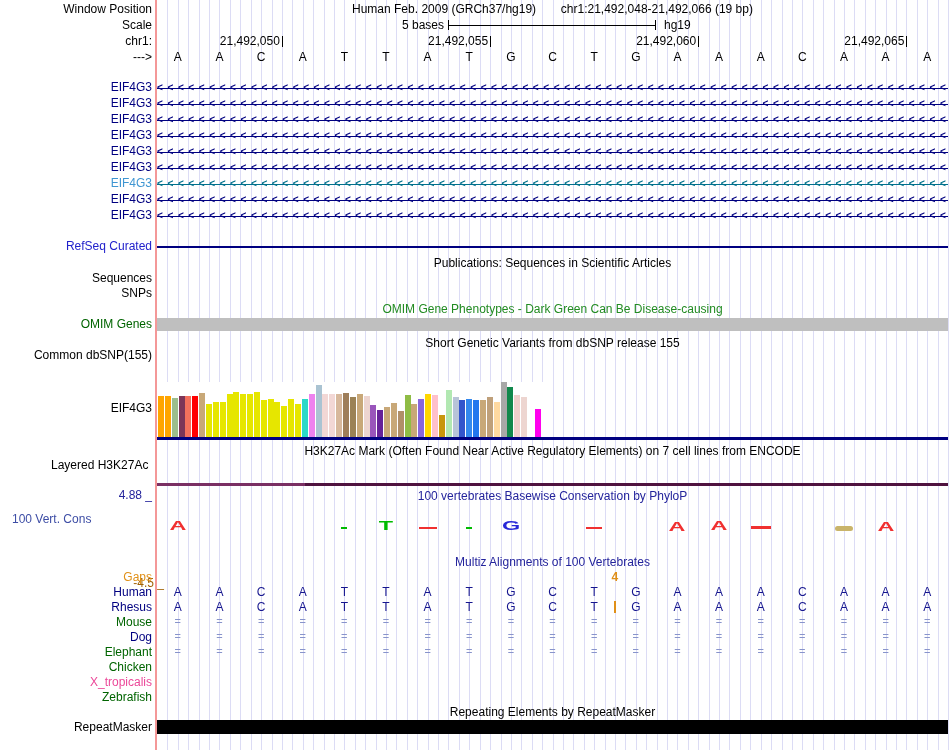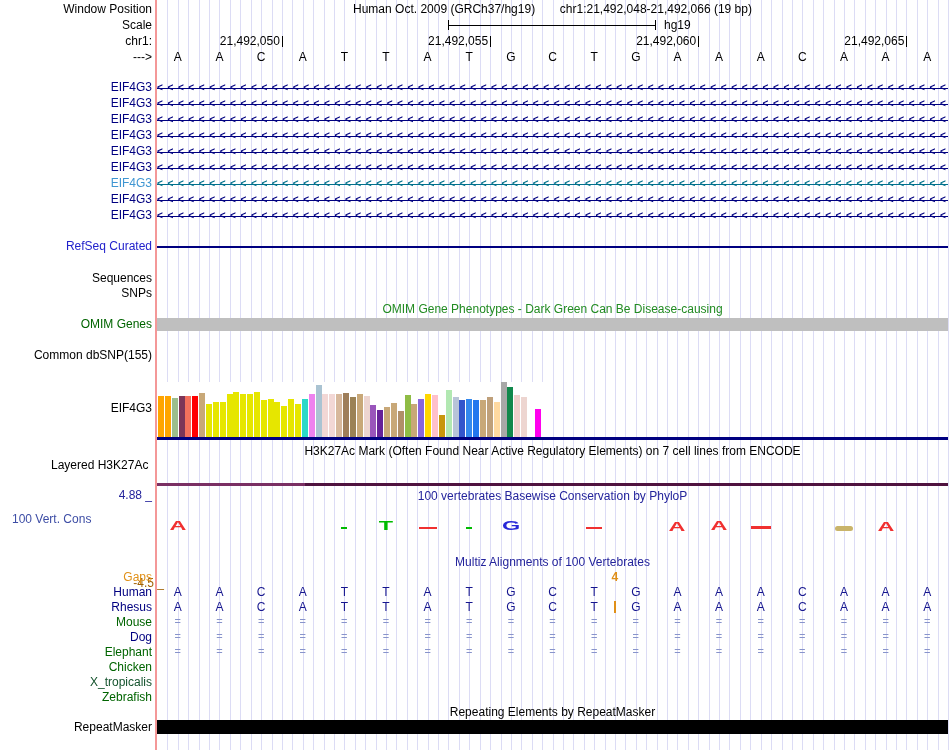--- a/index.html
+++ b/index.html
@@ -100,26 +100,27 @@
       <div class="gridline" style="left:906.4px;"></div>
       <div class="gridline" style="left:916.8px;"></div>
       <div class="gridline" style="left:927.2px;"></div>
       <div class="gridline" style="left:937.6px;"></div>
       <div class="gridline" style="left:948.0px;"></div>
     </div>
   <div class="abs" style="left:155px;top:0;width:2px;height:750px;background:#F49898;"></div>
 
   <div class="lbl" style="top:3px;left:2px;">Window Position</div>
   <div class="title" style="top:3px;">
-    <span>Human Oct. 2009 (GRCh37/hg19)</span>
+    <span>Human Feb. 2009 (GRCh37/hg19)</span>
     <span style="display:inline-block;width:18px;"></span>
     <span>chr1:21,492,048-21,492,066 (19 bp)</span>
   </div>
 
   <div class="lbl" style="top:19px;left:2px;">Scale</div>
+  <div class="abs" style="left:157px;width:287px;text-align:right;top:19px;line-height:13px;">5 bases</div>
   <div class="abs" style="left:448px;top:25px;width:208px;height:1px;background:#000;"></div>
   <div class="abs" style="left:448px;top:20px;width:1px;height:10px;background:#000;"></div>
   <div class="abs" style="left:655px;top:20px;width:1px;height:10px;background:#000;"></div>
   <div class="abs" style="left:664px;top:19px;line-height:13px;">hg19</div>
 
   <div class="lbl" style="top:35px;left:2px;">chr1:</div>
   <div id="ruler-layer" class="abs" style="left:0;top:0;width:950px;height:0;">
       <div class="tick" style="left:281.9px;"></div>
       <div class="ticklabel" style="left:191.9px;">21,492,050</div>
       <div class="tick" style="left:490.1px;"></div>
@@ -179,27 +180,29 @@
       <div class="rowline" style="top:199.5px;background:#000080;"></div>
       <div class="chevrons" style="top:194.5px;color:#000080;">&lt;&lt;&lt;&lt;&lt;&lt;&lt;&lt;&lt;&lt;&lt;&lt;&lt;&lt;&lt;&lt;&lt;&lt;&lt;&lt;&lt;&lt;&lt;&lt;&lt;&lt;&lt;&lt;&lt;&lt;&lt;&lt;&lt;&lt;&lt;&lt;&lt;&lt;&lt;&lt;&lt;&lt;&lt;&lt;&lt;&lt;&lt;&lt;&lt;&lt;&lt;&lt;&lt;&lt;&lt;&lt;&lt;&lt;&lt;&lt;&lt;&lt;&lt;&lt;&lt;&lt;&lt;&lt;&lt;&lt;&lt;&lt;&lt;&lt;&lt;&lt;</div>
       <div class="lbl" style="top:209px;left:2px;color:#000080;">EIF4G3</div>
       <div class="rowline" style="top:215.5px;background:#000080;"></div>
       <div class="chevrons" style="top:210.5px;color:#000080;">&lt;&lt;&lt;&lt;&lt;&lt;&lt;&lt;&lt;&lt;&lt;&lt;&lt;&lt;&lt;&lt;&lt;&lt;&lt;&lt;&lt;&lt;&lt;&lt;&lt;&lt;&lt;&lt;&lt;&lt;&lt;&lt;&lt;&lt;&lt;&lt;&lt;&lt;&lt;&lt;&lt;&lt;&lt;&lt;&lt;&lt;&lt;&lt;&lt;&lt;&lt;&lt;&lt;&lt;&lt;&lt;&lt;&lt;&lt;&lt;&lt;&lt;&lt;&lt;&lt;&lt;&lt;&lt;&lt;&lt;&lt;&lt;&lt;&lt;&lt;&lt;</div>
     </div>
 
   <div class="lbl" style="top:240px;left:2px;color:#2222CC;">RefSeq Curated</div>
   <div class="abs" style="left:157px;top:246px;width:791px;height:2px;background:#000080;"></div>
 
+  <div class="title" style="top:257px;">Publications: Sequences in Scientific Articles</div>
   <div class="lbl" style="top:272px;left:2px;">Sequences</div>
   <div class="lbl" style="top:287px;left:2px;">SNPs</div>
 
   <div class="title" style="top:303px;color:#228B22;">OMIM Gene Phenotypes - Dark Green Can Be Disease-causing</div>
   <div class="lbl" style="top:318px;left:2px;color:#006400;">OMIM Genes</div>
   <div class="abs" style="left:157px;top:318px;width:791px;height:13px;background:#BFBFBF;"></div>
 
+  <div class="title" style="top:337px;">Short Genetic Variants from dbSNP release 155</div>
   <div class="lbl" style="top:349px;left:2px;">Common dbSNP(155)</div>
 
   <div class="lbl" style="top:402px;left:2px;">EIF4G3</div>
   <div id="gtex-chart" class="abs" style="left:157px;top:382px;width:386px;height:55px;background:#FFFFFF;">
       <div class="bar" style="left:1.0px;width:6px;height:41px;background:#FFA500;"></div>
       <div class="bar" style="left:7.8px;width:6px;height:41px;background:#FFA500;"></div>
       <div class="bar" style="left:14.7px;width:6px;height:39px;background:#9CBE8C;"></div>
       <div class="bar" style="left:21.5px;width:6px;height:41px;background:#7D3558;"></div>
       <div class="bar" style="left:28.4px;width:6px;height:41px;background:#F4705C;"></div>
       <div class="bar" style="left:35.3px;width:6px;height:41px;background:#FF0000;"></div>
@@ -378,20 +381,20 @@
       <div class="baseletter" style="left:594.1px;top:645px;color:#8894CB;font-size:11px;">=</div>
       <div class="baseletter" style="left:635.8px;top:645px;color:#8894CB;font-size:11px;">=</div>
       <div class="baseletter" style="left:677.4px;top:645px;color:#8894CB;font-size:11px;">=</div>
       <div class="baseletter" style="left:719.0px;top:645px;color:#8894CB;font-size:11px;">=</div>
       <div class="baseletter" style="left:760.7px;top:645px;color:#8894CB;font-size:11px;">=</div>
       <div class="baseletter" style="left:802.3px;top:645px;color:#8894CB;font-size:11px;">=</div>
       <div class="baseletter" style="left:843.9px;top:645px;color:#8894CB;font-size:11px;">=</div>
       <div class="baseletter" style="left:885.6px;top:645px;color:#8894CB;font-size:11px;">=</div>
       <div class="baseletter" style="left:927.2px;top:645px;color:#8894CB;font-size:11px;">=</div>
       <div class="lbl" style="top:661px;left:2px;color:#006400;">Chicken</div>
-      <div class="lbl" style="top:676px;left:2px;color:#14532d;">X_tropicalis</div>
+      <div class="lbl" style="top:676px;left:2px;color:#ec4899;">X_tropicalis</div>
       <div class="lbl" style="top:691px;left:2px;color:#006400;">Zebrafish</div>
     </div>
 
   <div class="title" style="top:706px;">Repeating Elements by RepeatMasker</div>
   <div class="lbl" style="top:721px;left:2px;">RepeatMasker</div>
   <div class="abs" style="left:157px;top:720px;width:791px;height:14px;background:#000000;"></div>
 </div>
 
 </body></html>

